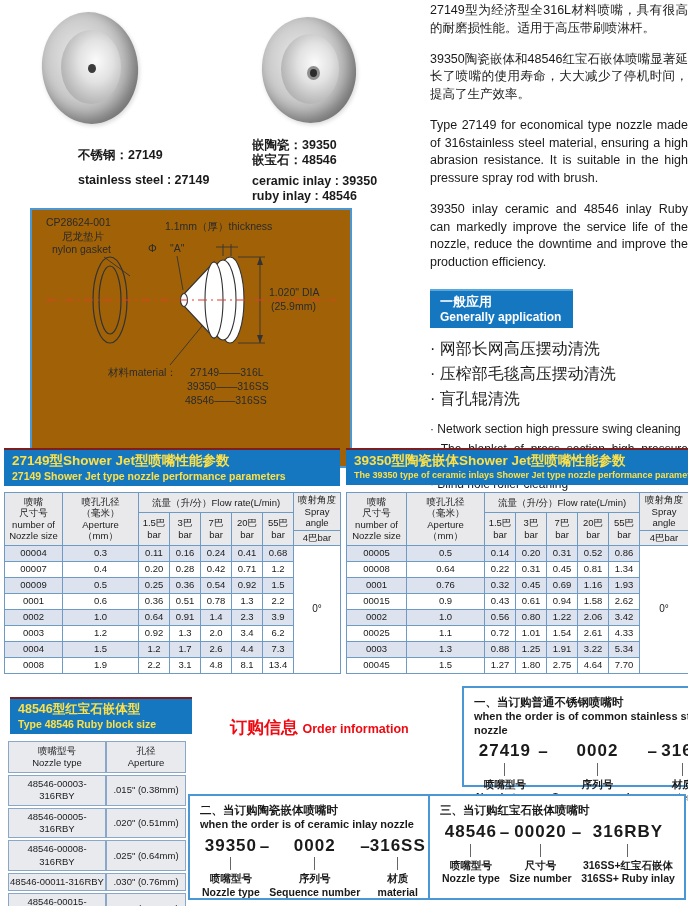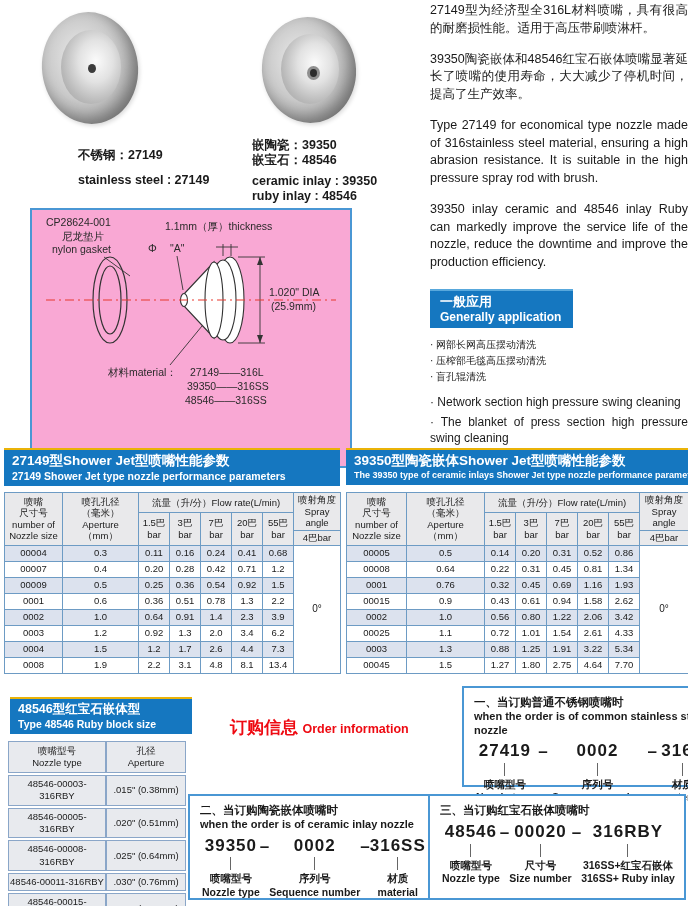--- a/index.html
+++ b/index.html
@@ -21,30 +21,30 @@
   .cap .gap { height:10px; }
 
   
   .intro-col { position:absolute; left:430px; top:2px; width:258px; }
   .intro-col p { font-size:12.5px; line-height:1.42; text-align:justify; margin-bottom:13px; }
   .app-header { display:inline-block; background:#1577c0; border-top:2px solid #58a8dc;
     color:#fff; padding:3px 12px 4px 10px; margin-top:4px; }
   .app-header .cn { font-size:13px; font-weight:bold; line-height:1.25; }
   .app-header .en { font-size:12px; font-weight:bold; line-height:1.2; }
   .bullets-cn { margin-top:9px; }
-  .bullets-cn p { font-size:10px; line-height:1.5; margin-bottom:1px; text-align:left; }
+  .bullets-cn p { font-size:16px; line-height:1.5; margin-bottom:1px; text-align:left; }
   .bullets-en { margin-top:10px; }
   .bullets-en p { font-size:12px; line-height:1.35; margin-bottom:3px; text-align:justify; }
 
   
   .drawing-box { position:absolute; left:30px; top:208px; width:322px; height:260px;
-    border:2px solid #4a97d4; background:#f9a8d4; }
-
-  
-  .banner { position:absolute; background:#1577c0; border-top:2px solid #eab308; color:#ffffff; padding:3px 8px 4px 8px; }
+    border:2px solid #4a97d4; background:#a16207; }
+
+  
+  .banner { position:absolute; background:#1577c0; border-top:2px solid #7f1d1d; color:#fde047; padding:3px 8px 4px 8px; }
   .banner .cn { font-size:13.5px; font-weight:bold; line-height:1.25; white-space:nowrap; }
   .banner .en { font-size:10.5px; font-weight:bold; line-height:1.2; white-space:nowrap; }
   .banner.small-en .en { font-size:9px; }
 
   
   table.perf { position:absolute; border-collapse:collapse; table-layout:fixed; }
   table.perf th, table.perf td { border:1px solid #6d9bc4; font-size:9.5px; text-align:center;
     vertical-align:middle; padding:1px 1px; line-height:1.22; }
   table.perf th { background:#e9e9eb; font-weight:normal; }
   table.perf tr.shade td { background:#dce2ee; }

